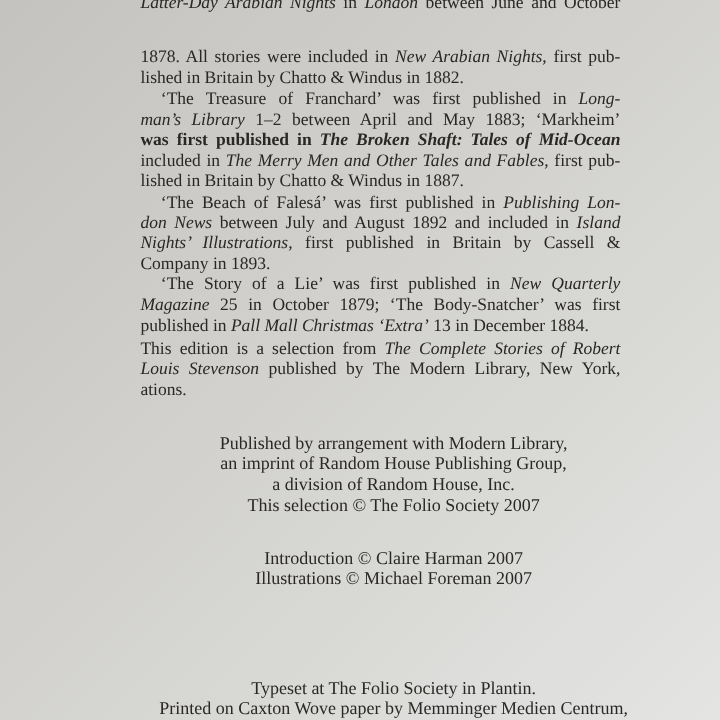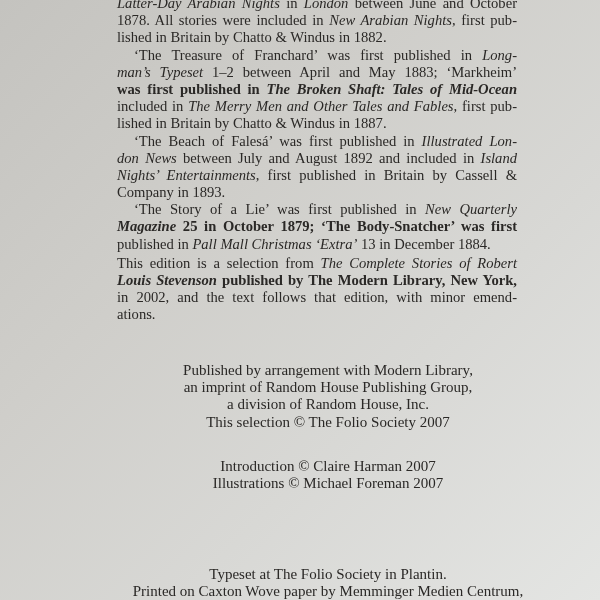--- a/index.html
+++ b/index.html
@@ -28,45 +28,44 @@
   }
   .center-block .cl { display: block; white-space: nowrap; }
 </style>
 </head>
 <body>
 
 <div class="page">
   <div class="block" id="body-text" style="top:-5px;">
       <div>
         <span class="line" style="display: block;"><span style="white-space: nowrap; word-spacing: 0px;"><i>Latter-Day Arabian Nights</i><span> in </span><i>London</i><span> between June and October</span></span></span>
-        <span class="line" style="display: block;"><span style="white-space: nowrap; word-spacing: 0.0015625px;"><span>1878. All stories were included in </span><i>New Arabian Nights</i><span>, first pub-</span></span></span>
+        <span class="line" style="display: block; margin-top: 28px;"><span style="white-space: nowrap; word-spacing: 0.0015625px;"><span>1878. All stories were included in </span><i>New Arabian Nights</i><span>, first pub-</span></span></span>
         <span class="line last"><span>lished in Britain by Chatto &amp; Windus in 1882.</span></span>
       </div>
       <div>
         <span class="line indent" style="display: block;"><span style="white-space: nowrap; word-spacing: 0px;"><span>‘The Treasure of Franchard’ was first published in </span><i>Long-</i></span></span>
-        <span class="line" style="display: block;"><span style="white-space: nowrap; word-spacing: 0px;"><i>man’s Typeset</i><span> 1–2 between April and May 1883; ‘Markheim’</span></span></span>
+        <span class="line" style="display: block;"><span style="white-space: nowrap; word-spacing: 0px;"><i>man’s Library</i><span> 1–2 between April and May 1883; ‘Markheim’</span></span></span>
         <span class="line" style="display: block;"><span style="white-space: nowrap; word-spacing: 0px; font-weight: bold;"><span>was first published in </span><i>The Broken Shaft: Tales of Mid-Ocean</i></span></span>
         <span class="line" style="display: block;"><span style="white-space: nowrap; word-spacing: 0px;"><span>included in </span><i>The Merry Men and Other Tales and Fables</i><span>, first pub-</span></span></span>
         <span class="line last"><span>lished in Britain by Chatto &amp; Windus in 1887.</span></span>
       </div>
       <div>
-        <span class="line indent" style="display: block;"><span style="white-space: nowrap; word-spacing: 0px;"><span>‘The Beach of Falesá’ was first published in </span><i>Illustrated Lon-</i></span></span>
+        <span class="line indent" style="display: block;"><span style="white-space: nowrap; word-spacing: 0px;"><span>‘The Beach of Falesá’ was first published in </span><i>Publishing Lon-</i></span></span>
         <span class="line" style="display: block;"><span style="white-space: nowrap; word-spacing: 0px;"><i>don News</i><span> between July and August 1892 and included in </span><i>Island</i></span></span>
-        <span class="line" style="display: block;"><span style="white-space: nowrap; word-spacing: 0px;"><i>Nights’ Entertainments</i><span>, first published in Britain by Cassell &amp;</span></span></span>
+        <span class="line" style="display: block;"><span style="white-space: nowrap; word-spacing: 0px;"><i>Nights’ Illustrations</i><span>, first published in Britain by Cassell &amp;</span></span></span>
         <span class="line last"><span>Company in 1893.</span></span>
       </div>
       <div>
         <span class="line indent" style="display: block;"><span style="white-space: nowrap; word-spacing: 0px;"><span>‘The Story of a Lie’ was first published in </span><i>New Quarterly</i></span></span>
-        <span class="line" style="display: block; font-weight: bold;"><span style="white-space: nowrap; word-spacing: 0px;"><i>Magazine</i><span> 25 in October 1879; ‘The Body-Snatcher’ was first</span></span></span>
+        <span class="line" style="display: block;"><span style="white-space: nowrap; word-spacing: 0px;"><i>Magazine</i><span> 25 in October 1879; ‘The Body-Snatcher’ was first</span></span></span>
         <span class="line last"><span>published in </span><i>Pall Mall Christmas ‘Extra’</i><span> 13 in December 1884.</span></span>
       </div>
       <div style="margin-top: 2px;">
         <span class="line" style="display: block;"><span style="white-space: nowrap; word-spacing: 0px;"><span>This edition is a selection from </span><i>The Complete Stories of Robert</i></span></span>
-        <span class="line" style="display: block;"><span style="white-space: nowrap; word-spacing: 0px; font-weight: bold;"><i>Louis Stevenson</i><span> published by The Modern Library, New York,</span></span></span>
-        <span class="line" style="display: block;"><span style="white-space: nowrap; word-spacing: 0px;"><span>in 2002, and the text follows that edition, with minor emend-</span></span></span>
+        <span class="line" style="display: block;"><span style="white-space: nowrap; word-spacing: 0px;"><i>Louis Stevenson</i><span> published by The Modern Library, New York,</span></span></span>
         <span class="line last"><span>ations.</span></span>
       </div>
     </div>
   <div class="center-block" id="pub-credits" style="top:362px;">
       <span class="cl">Published by arrangement with Modern Library,</span>
       <span class="cl">an imprint of Random House Publishing Group,</span>
       <span class="cl">a division of Random House, Inc.</span>
       <span class="cl">This selection © The Folio Society 2007</span>
     </div>
   <div class="center-block" id="copy-credits" style="top:458px;">

